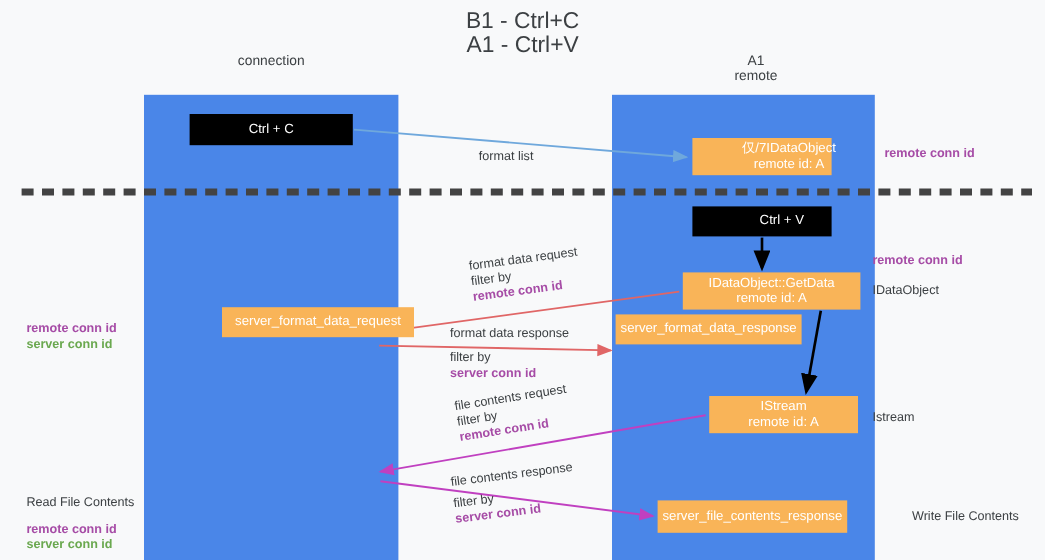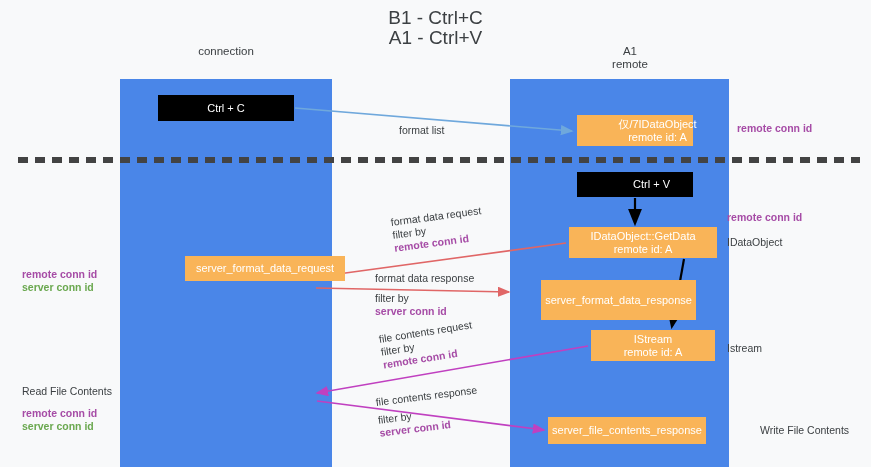--- a/index.html
+++ b/index.html
@@ -44,21 +44,21 @@
   }
   .node.green{background:#000000;}
   .node.orange{background:#f9b458;}
   .node .ln{display:block;white-space:nowrap;}
 
   #n-ctrlc{left:158px;top:95px;width:136px;height:26px;}
   #n-idataobject{left:577px;top:115px;width:116px;height:31px;padding-left:45px;}
   #n-ctrlv{left:577px;top:172px;width:116px;height:25px;padding-left:33px;}
   #n-getdata{left:569px;top:227px;width:148px;height:31px;}
   #n-fmtreq{left:152px;top:256px;width:160px;height:25px;margin-left:33px;}
-  #n-fmtresp{left:513px;top:280px;width:155px;height:40px;margin-left:28px;}
+  #n-fmtresp{left:513px;top:262px;width:155px;height:25px;}
   #n-istream{left:591px;top:330px;width:124px;height:31px;}
   #n-filereq{left:149px;top:385px;width:163px;height:25px;}
   #n-fileresp{left:548px;top:417px;width:158px;height:27px;}
 
   
   .ann{position:absolute;z-index:5;font-size:10.5px;line-height:13px;white-space:nowrap;}
   .ann.dark{color:#3c4043;}
   .purple{color:#a64ca6;font-weight:bold;}
   .green-t{color:#6aa84f;font-weight:bold;}
 
@@ -214,18 +214,18 @@
   <div class="ann dark" id="a-istream">Istream</div>
 
   <div class="ann dark" id="a-writefile">Write File Contents</div>
 
   <div class="ann" id="a-left-mid">
     <div class="purple">remote conn id</div>
     <div class="green-t">server conn id</div>
   </div>
 
   <div class="ann" id="a-left-bot">
-    <div class="dark" style="margin-bottom:9px;">Read File Contents</div>
+    <div class="dark" style="margin-bottom:9px;margin-top:28px;">Read File Contents</div>
     <div class="purple">remote conn id</div>
     <div class="green-t">server conn id</div>
   </div>
 
 </div>
 
 </body></html>

